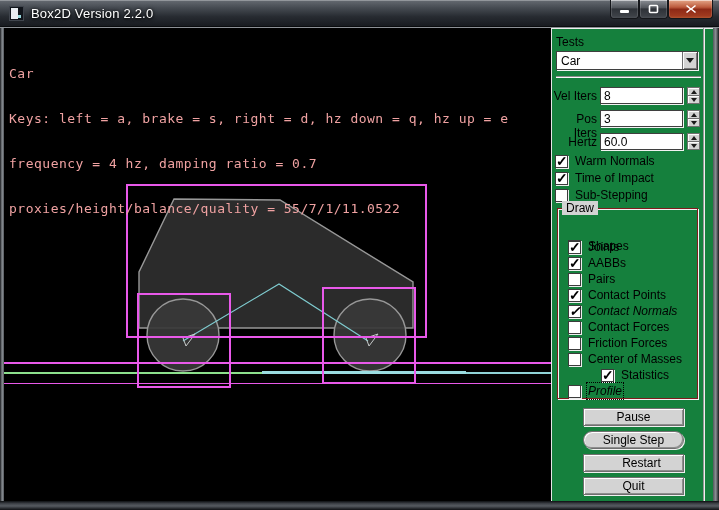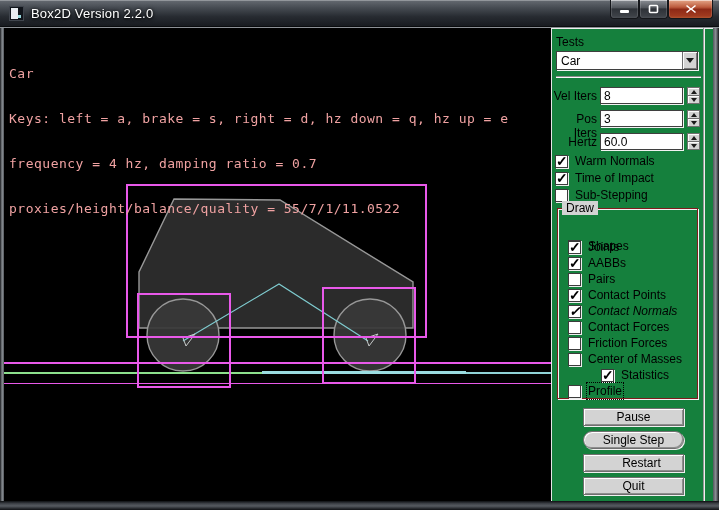--- a/index.html
+++ b/index.html
@@ -291,21 +291,21 @@
           <span class="cb-label">Friction Forces</span>
         </div>
         <div class="cb-row" style="left:10px; top:143px;">
           <span class="cb"></span>
           <span class="cb-label">Center of Masses</span>
         </div>
         <div class="cb-row" style="left:10px; top:159px;margin-left:33px;">
           <span class="cb checked"></span>
           <span class="cb-label">Statistics</span>
         </div>
-        <div class="cb-row" style="left:10px; top:175px;">
+        <div class="cb-row" style="left:10px; top:175px;font-style:italic;">
           <span class="cb"></span>
           <span class="cb-label focused">Profile</span>
         </div>
       </div>
 
       <button class="push-btn" style="top:380px;">Pause</button>
       <button class="push-btn" style="top:403px;border-radius:9px;">Single Step</button>
       <button class="push-btn" style="top:426px;padding-left:16px;">Restart</button>
       <button class="push-btn" style="top:449px;">Quit</button>
     </div>

